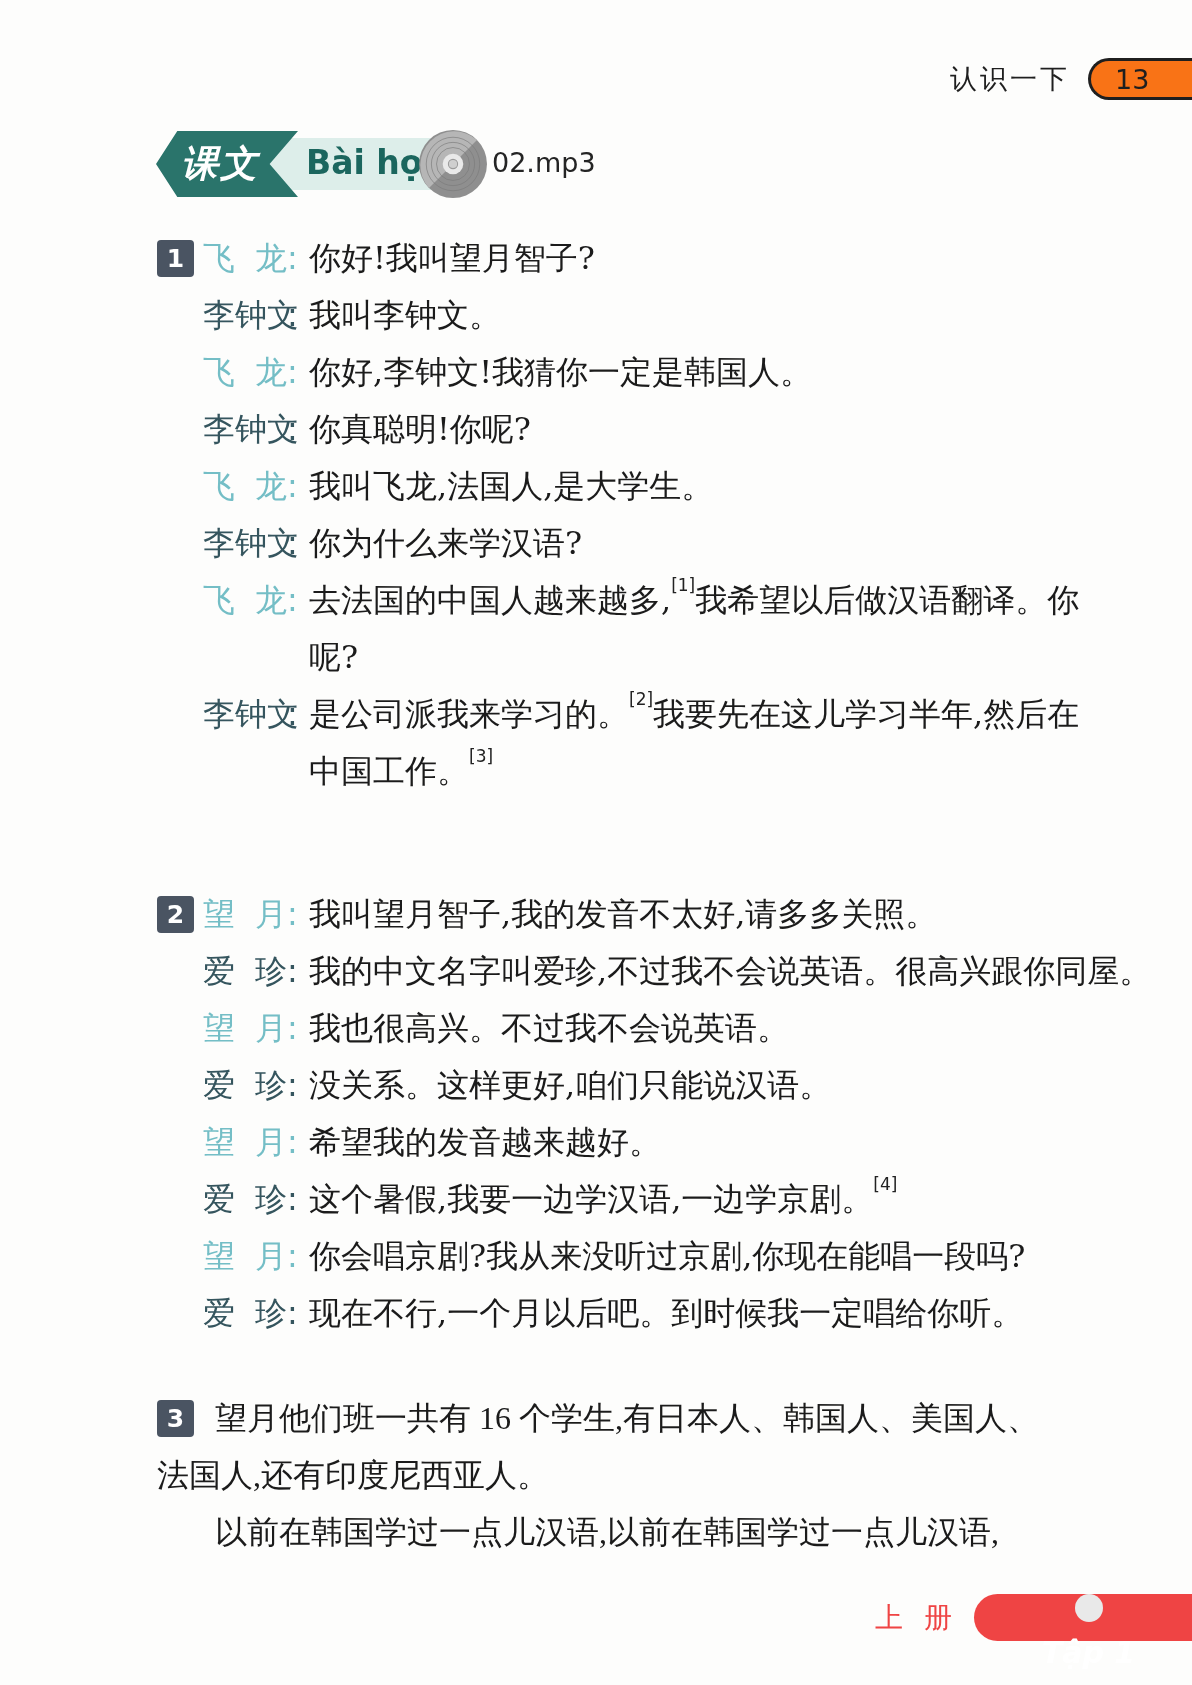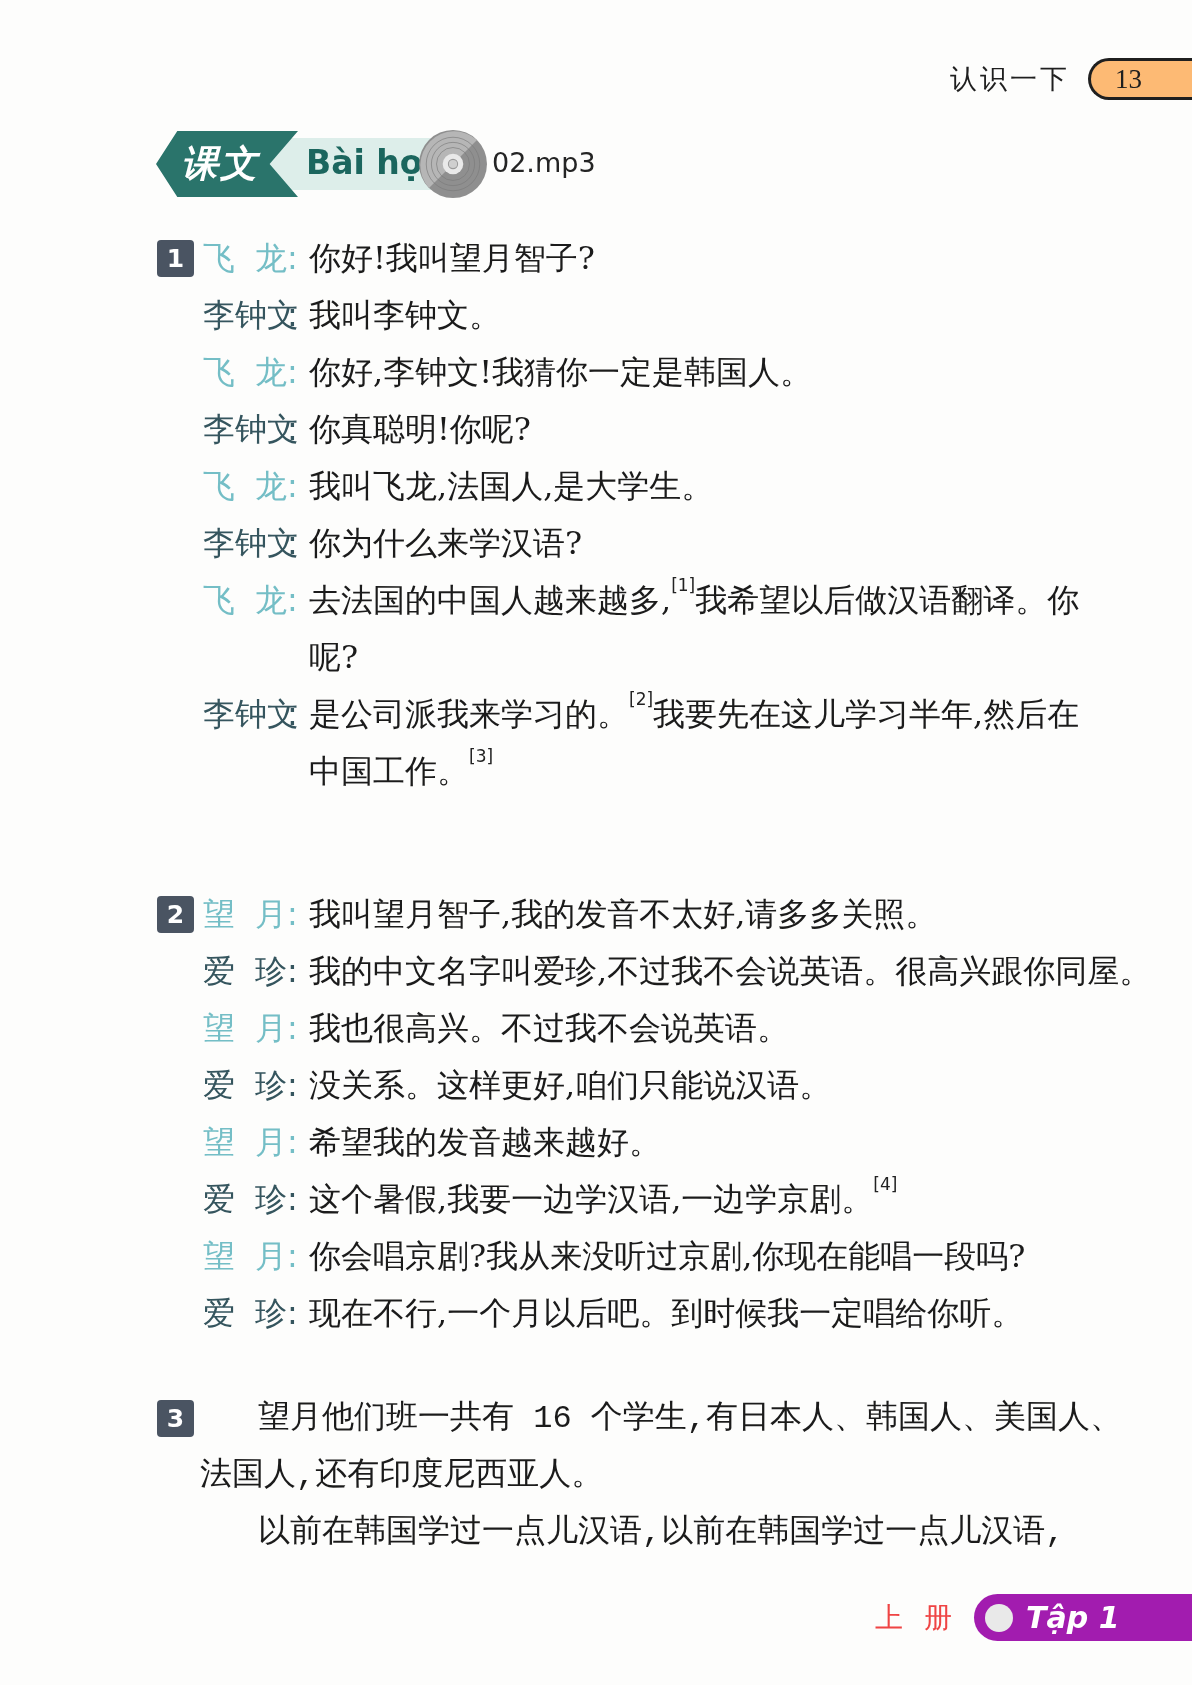--- a/index.html
+++ b/index.html
@@ -2,27 +2,27 @@
 <html><head>
 <meta charset="utf-8">
 <style>
   html,body{margin:0;padding:0;}
   body{
     width:1192px;height:1685px;position:relative;overflow:hidden;
     background:#fdfdfc;color:#1d1d1d;
     font-family:"DejaVu Sans",sans-serif;
   }
   
-  .page-header{position:absolute;top:58px;right:0;display:flex;align-items:center;gap:18px;font-family:Liberation Serif, serif;}
+  .page-header{position:absolute;top:58px;right:0;display:flex;align-items:center;gap:18px;}
   .section-label{font-size:27px;letter-spacing:3px;color:#1f1f1f;}
   .page-num-pill{
     box-sizing:border-box;width:104px;height:42px;
     border:3px solid #1f1f1f;border-right:none;border-radius:22px 0 0 22px;
     display:flex;align-items:center;padding-left:24px;
-    font-size:27px;color:#1f1f1f;background:#fdba74;
+    font-size:27px;color:#1f1f1f;background:#f97316;
   }
   
   .lesson-banner{position:absolute;top:131px;left:148px;width:640px;height:66px;}
   .banner-mint{
     position:absolute;left:100px;top:7px;width:215px;height:52px;
     border-radius:0 12px 12px 0;
   }
   .banner-tag{
     position:absolute;left:8px;top:0;width:142px;height:66px;
     clip-path:polygon(15% 0,100% 0,80% 50%,100% 100%,15% 100%,0 50%);
@@ -47,21 +47,21 @@
     display:flex;align-items:center;justify-content:center;
     font-family:"DejaVu Sans",sans-serif;
   }
   .turn>.num-badge,.narrative>.num-badge{position:absolute;left:0;top:10px;}
   .speaker-wrap{display:inline-flex;width:84px;justify-content:space-between;vertical-align:top;font-weight:500;}
   .colon{display:inline-block;width:14px;margin-right:8px;vertical-align:top;font-weight:500;}
   .turn-text{display:inline-block;vertical-align:top;color:#1b1b1b;font-family:"DejaVu Serif","DejaVu Sans",serif;}
   .turn-text sup,.fn-sup{font-size:17px;line-height:0;vertical-align:20px;font-family:"DejaVu Sans",sans-serif;color:#222;}
   
   .narrative{position:absolute;left:157px;top:1390px;width:980px;font-size:32px;line-height:57px;}
-  .narrative-text{margin-left:43px;white-space:nowrap;font-family:Liberation Mono, monospace;color:#1b1b1b;}
+  .narrative-text{white-space:nowrap;font-family:Liberation Serif, serif;color:#1b1b1b;}
   .narrative-text p{margin:0;text-indent:58px;}
   
   .page-footer{position:absolute;top:1594px;right:0;display:flex;align-items:center;gap:16px;}
   .volume-label{font-size:28px;letter-spacing:6px;color:#ef4444;}
   .footer-badge{
     box-sizing:border-box;width:218px;height:47px;
     border-radius:24px 0 0 24px;
     display:flex;align-items:center;gap:13px;padding-left:11px;
     color:#fff;font-style:italic;font-weight:bold;font-size:30px;
   }
@@ -169,17 +169,17 @@
 <div class="narrative">
   <span class="num-badge" style="background: rgb(74, 84, 98);">3</span>
   <div class="narrative-text" id="narrative-root">
       <p>望月他们班一共有 16 个学生,有日本人、韩国人、美国人、<br>法国人,还有印度尼西亚人。</p>
       <p>以前在韩国学过一点儿汉语,以前在韩国学过一点儿汉语,</p>
     </div>
 </div>
 
 <div class="page-footer">
   <span class="volume-label">上 册</span>
-  <span class="footer-badge" style="background: #a21caf;">
+  <span class="footer-badge" style="background: #ef4444; flex-direction: column;">
     <span class="footer-badge-dot"></span>
     <span>Tập 1</span>
   </span>
 </div>
 
 </body></html>

